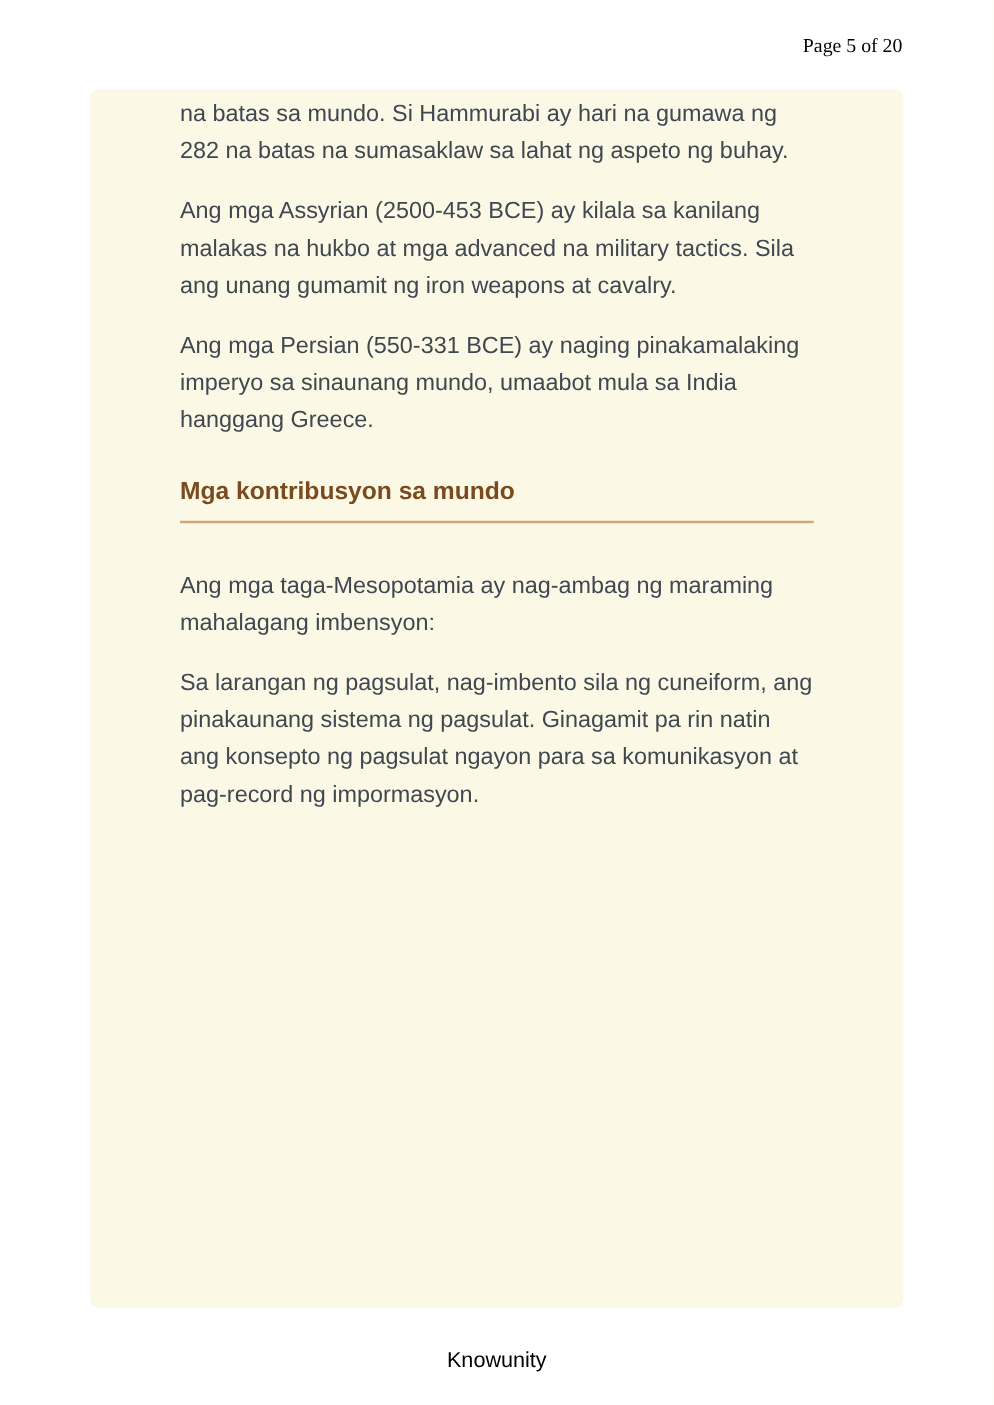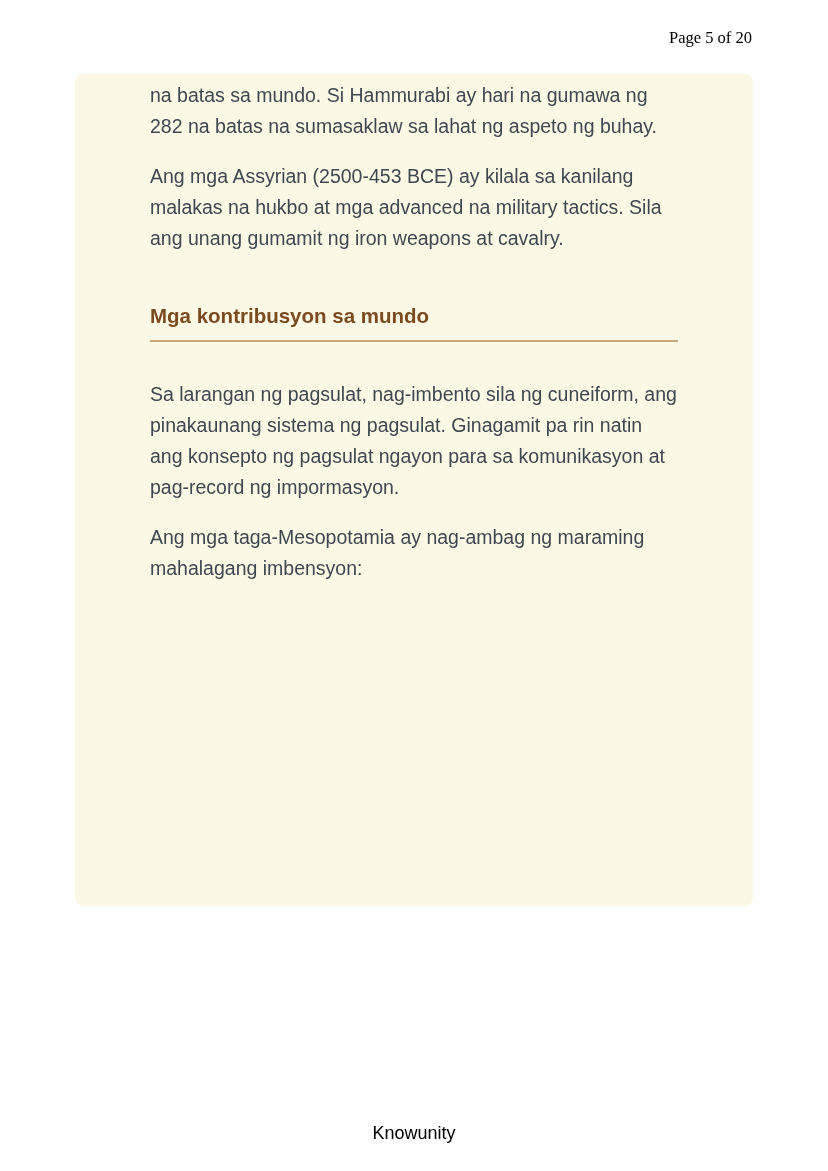--- a/index.html
+++ b/index.html
@@ -16,33 +16,33 @@
     right: 76px;
     font-family: "Liberation Serif", serif;
     font-size: 16.5px;
     color: #000000;
   }
   .document-card {
     position: absolute;
     left: 75px;
     top: 74px;
     width: 678px;
-    height: 832px;
+    height: 1016px;
     background: #fcf8e6;
     border-radius: 8px;
     padding: 6px 75px 0 75px;
     color: #3f4850;
     font-size: 19.5px;
     line-height: 31px;
   }
   .document-card p {
     margin: 0 0 19px 0;
   }
   .section-heading {
-    margin-top: 48px;
+    margin-top: 30px;
     padding-bottom: 11px;
     border-bottom: 2px solid #cba87a;
     margin-bottom: 37px;
     font-size: 20.5px;
     font-weight: bold;
     color: #7b4a1e;
     line-height: 27px;
   }
   .footer-brand {
     position: absolute;
@@ -55,20 +55,21 @@
   }
 </style>
 </head>
 <body>
 
 <div class="page-indicator">Page 5 of 20</div>
 
 <div class="document-card">
   <p>na batas sa mundo. Si Hammurabi ay hari na gumawa ng 282 na batas na sumasaklaw sa lahat ng aspeto ng buhay.</p>
   <p>Ang mga Assyrian (2500-453 BCE) ay kilala sa kanilang malakas na hukbo at mga advanced na military tactics. Sila ang unang gumamit ng iron weapons at cavalry.</p>
+  <p>Ang mga Persian (550-331 BCE) ay naging pinakamalaking imperyo sa sinaunang mundo, umaabot mula sa India hanggang Greece.</p>
 
   <h2 class="section-heading">Mga kontribusyon sa mundo</h2>
 
+  <p>Ang mga taga-Mesopotamia ay nag-ambag ng maraming mahalagang imbensyon:</p>
   <p>Sa larangan ng pagsulat, nag-imbento sila ng cuneiform, ang pinakaunang sistema ng pagsulat. Ginagamit pa rin natin ang konsepto ng pagsulat ngayon para sa komunikasyon at pag-record ng impormasyon.</p>
-  <p>Ang mga taga-Mesopotamia ay nag-ambag ng maraming mahalagang imbensyon:</p>
 </div>
 
 <div class="footer-brand">Knowunity</div>
 
 </body></html>

